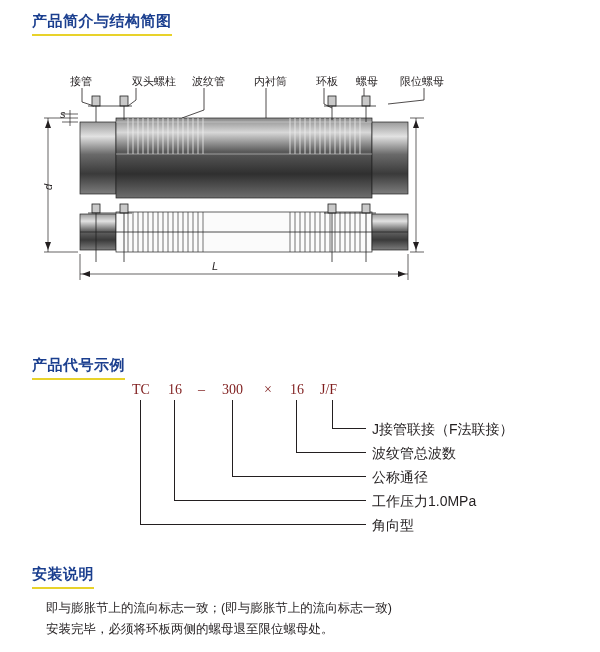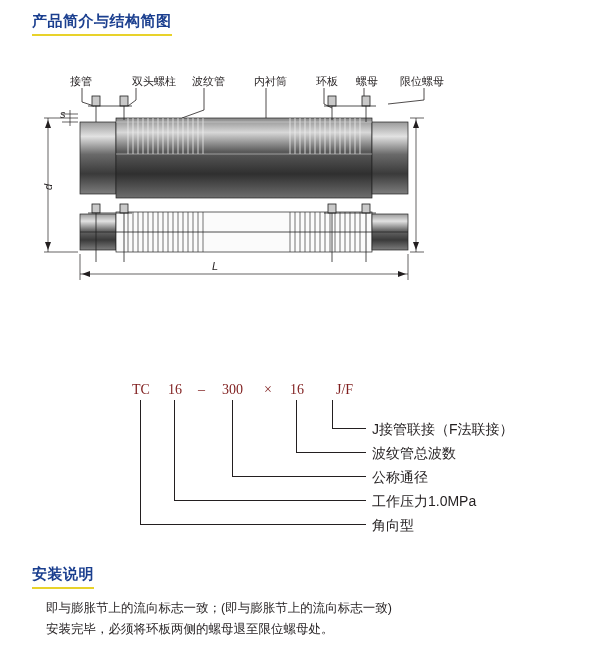--- a/index.html
+++ b/index.html
@@ -307,30 +307,34 @@
 
         <line x1="48" y1="212" x2="376" y2="212"></line>
         <line x1="48" y1="192" x2="48" y2="218"></line>
         <line x1="376" y1="192" x2="376" y2="218"></line>
         <polygon points="50,212 58,209 58,215" fill="#231f20" stroke="none"></polygon>
         <polygon points="374,212 366,209 366,215" fill="#231f20" stroke="none"></polygon>
       </g>
     </svg>
   </div>
 
+  <div class="heading" id="heading-2">
+    <span>产品代号示例</span>
+    <span class="underline" style="width: 93px;"></span>
+  </div>
 
   <div id="figure-code">
 
     <div class="code-token" style="left:100px; top:0px;">TC</div>
     <div class="code-token" style="left:136px; top:0px;">16</div>
     <div class="code-token" style="left:166px; top:0px;">–</div>
     <div class="code-token" style="left:190px; top:0px;">300</div>
     <div class="code-token" style="left:232px; top:0px;">×</div>
     <div class="code-token" style="left:258px; top:0px;">16</div>
-    <div class="code-token" style="left:304px; top:0px;font-family:Liberation Serif, serif;">J/F</div>
+    <div class="code-token" style="left:288px; top:0px;font-family:Liberation Serif, serif;">J/F</div>
 
     <div class="vline" style="left:300px; top:18px; height:28px;"></div>
     <div class="hline" style="left:300px; top:46px; width:34px;"></div>
 
     <div class="vline" style="left:264px; top:18px; height:52px;"></div>
     <div class="hline" style="left:264px; top:70px; width:70px;"></div>
 
     <div class="vline" style="left:200px; top:18px; height:76px;"></div>
     <div class="hline" style="left:200px; top:94px; width:134px;"></div>
 

